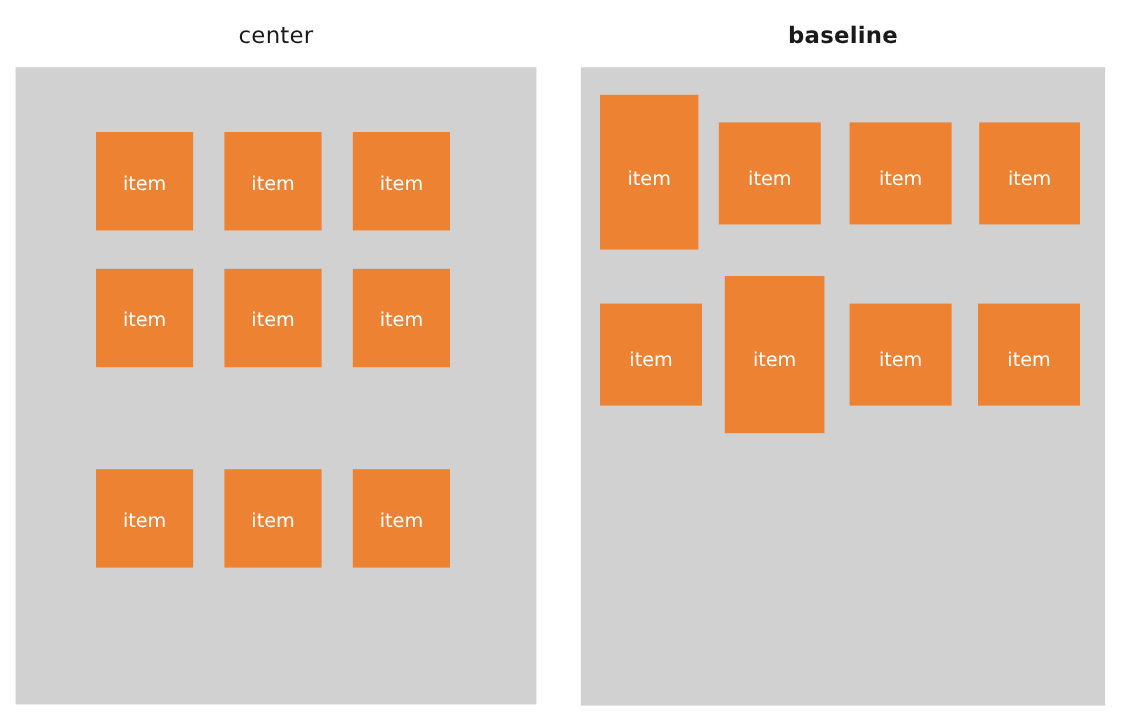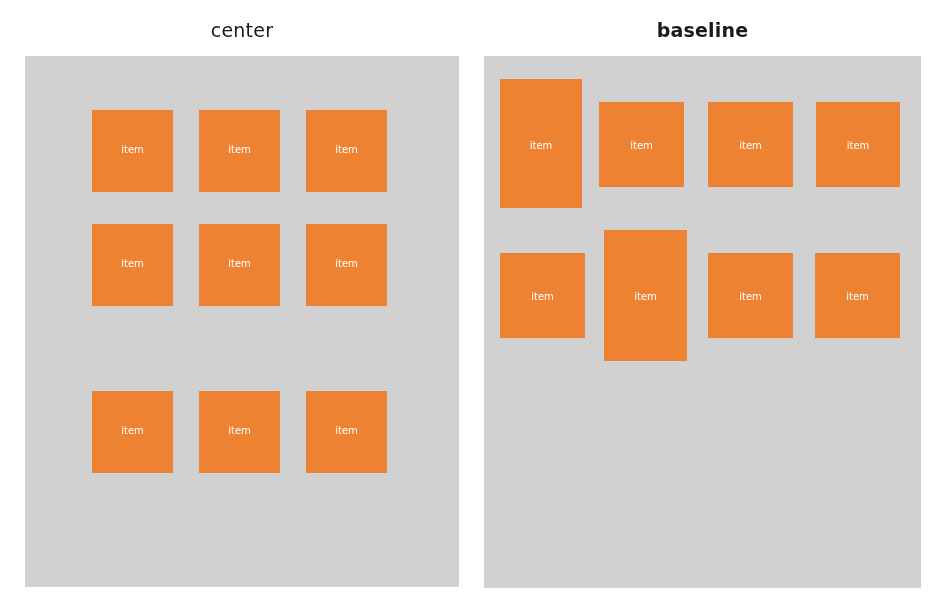--- a/index.html
+++ b/index.html
@@ -103,21 +103,21 @@
     box-sizing: border-box;
     padding-left: 16px;
   }
   #panel-baseline .row.b1 { padding-top: 23px; }
   #panel-baseline .row.b2 { padding-top: 22px; }
 
   
   .item {
     background: #ee8233;
     color: #ffffff;
-    font-size: 10px;
+    font-size: 16px;
     line-height: 1;
     display: flex;
     align-items: center;
     justify-content: center;
     box-sizing: border-box;
     flex: 0 0 auto;
     -webkit-font-smoothing: antialiased;
   }
   
   #panel-baseline .item {
@@ -130,21 +130,21 @@
     left: 0;
     right: 0;
     text-align: center;
   }
 </style>
 </head>
 <body style="background: rgb(255, 255, 255);">
 
 <div id="stage">
 
-  <section class="demo" id="demo-center" style="left: 25px; width: 434px;">
+  <section class="demo" id="demo-center" style="left: 13px; width: 434px;">
     <h2 class="demo-title">center</h2>
 
     <div class="panel" id="panel-center" style="left: 0px; top: 56px; width: 434px; height: 531px; background: rgb(209, 209, 209);">
 
       <div class="row r1" style="padding-left: 0px; height: 136px; padding-top: 0px;">
         <div class="item" style="width: 81px; height: 82px; margin-left: 67px; margin-top: 54px; background: rgb(238, 130, 51); color: rgb(255, 255, 255); position: relative; align-items: flex-start;">
           <span class="item-label" style="top: 35px; position: absolute; left: 0px; right: 0px; text-align: center;">item</span>
         </div>
         <div class="item" style="width: 81px; height: 82px; margin-left: 26px; margin-top: 54px; background: rgb(238, 130, 51); color: rgb(255, 255, 255); position: relative; align-items: flex-start;">
           <span class="item-label" style="top: 35px; position: absolute; left: 0px; right: 0px; text-align: center;">item</span>

